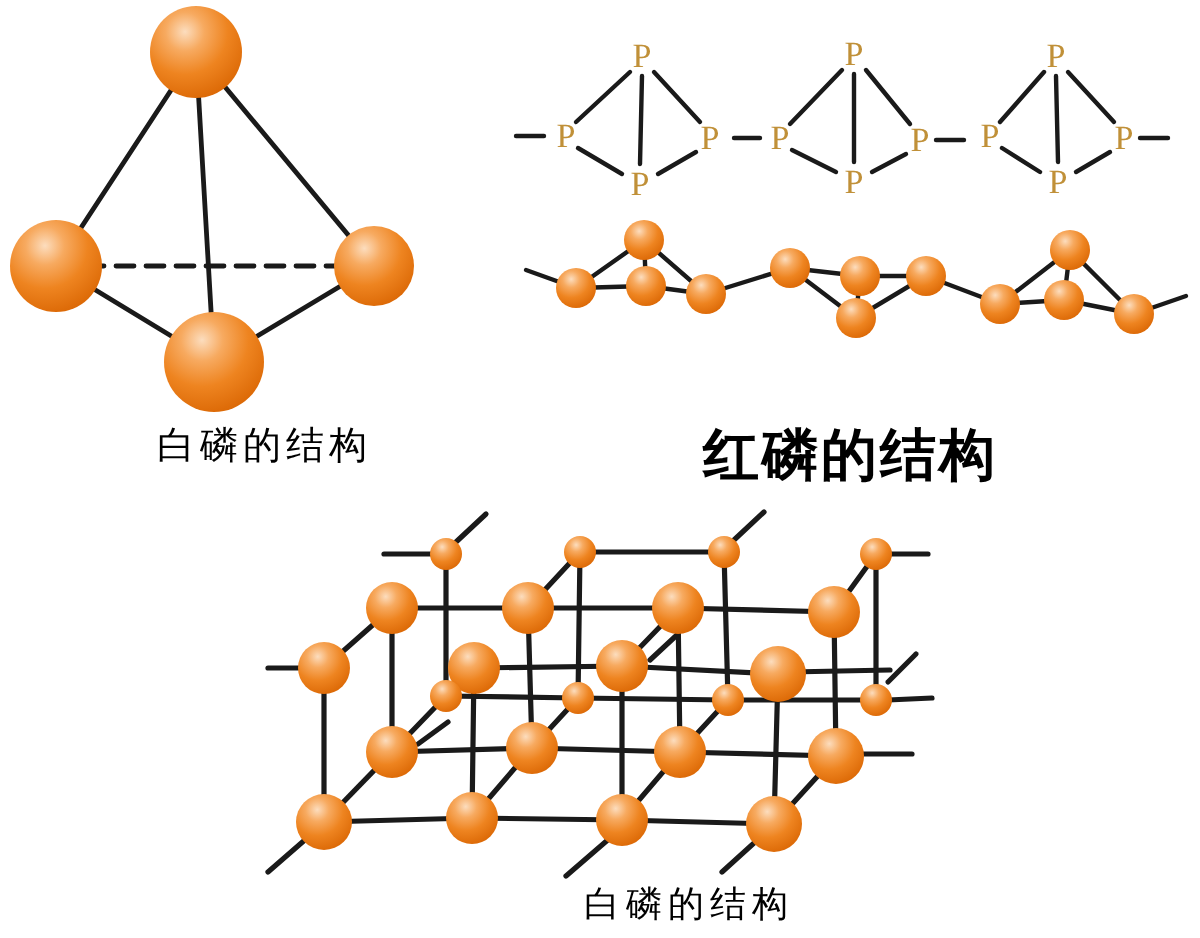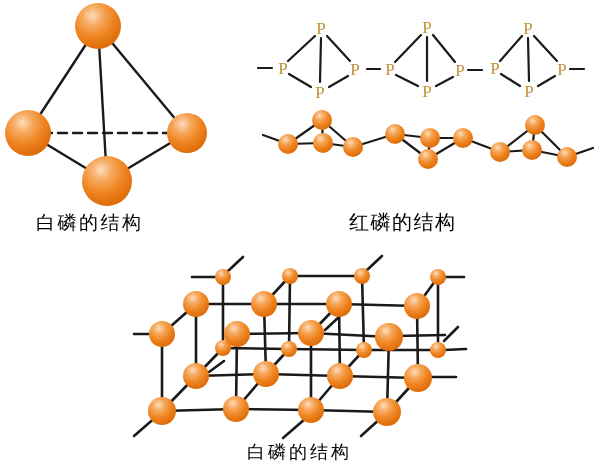--- a/index.html
+++ b/index.html
@@ -7,25 +7,25 @@
     position:relative;
     width:600px;height:469px;
     background:#ffffff;
     font-family:"Liberation Sans",sans-serif;
     overflow:hidden;
   }
   #diagram-svg{position:absolute;left:0;top:0;}
   .caption{
     position:absolute;
     color:#000;
-    text-align:left;
+    text-align:right;
     white-space:nowrap;
   }
   .caption.white-p{left:36px;top:210px;width:150px;font-size:19px;letter-spacing:2.5px;font-weight:400;}
-  .caption.red-p{left:349px;top:209px;width:150px;font-size:20px;letter-spacing:1.5px;font-weight:400;}
+  .caption.red-p{left:349px;top:209px;width:150px;font-size:28px;letter-spacing:1.5px;font-weight:700;}
   .caption.black-p{left:247px;top:440px;width:150px;font-size:18px;letter-spacing:3px;font-weight:400;}
 </style>
 </head>
 <body>
 
 <div id="stage">
   <svg id="diagram-svg" width="600" height="469" viewBox="0 0 600 469" xmlns="http://www.w3.org/2000/svg">
     <defs>
       <radialGradient id="ballGrad" cx="0.38" cy="0.28" r="0.75">
         <stop offset="0%" stop-color="#fcddbe"></stop>

